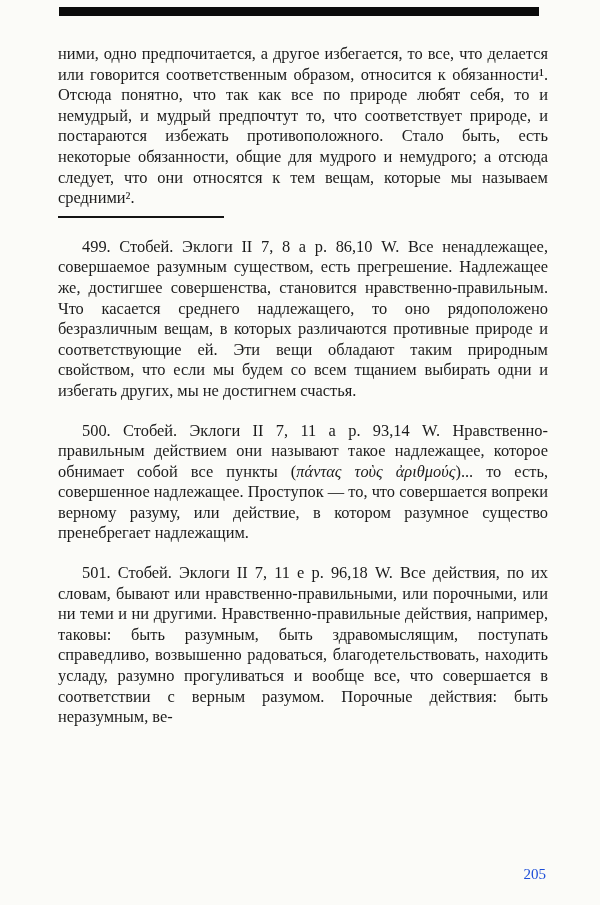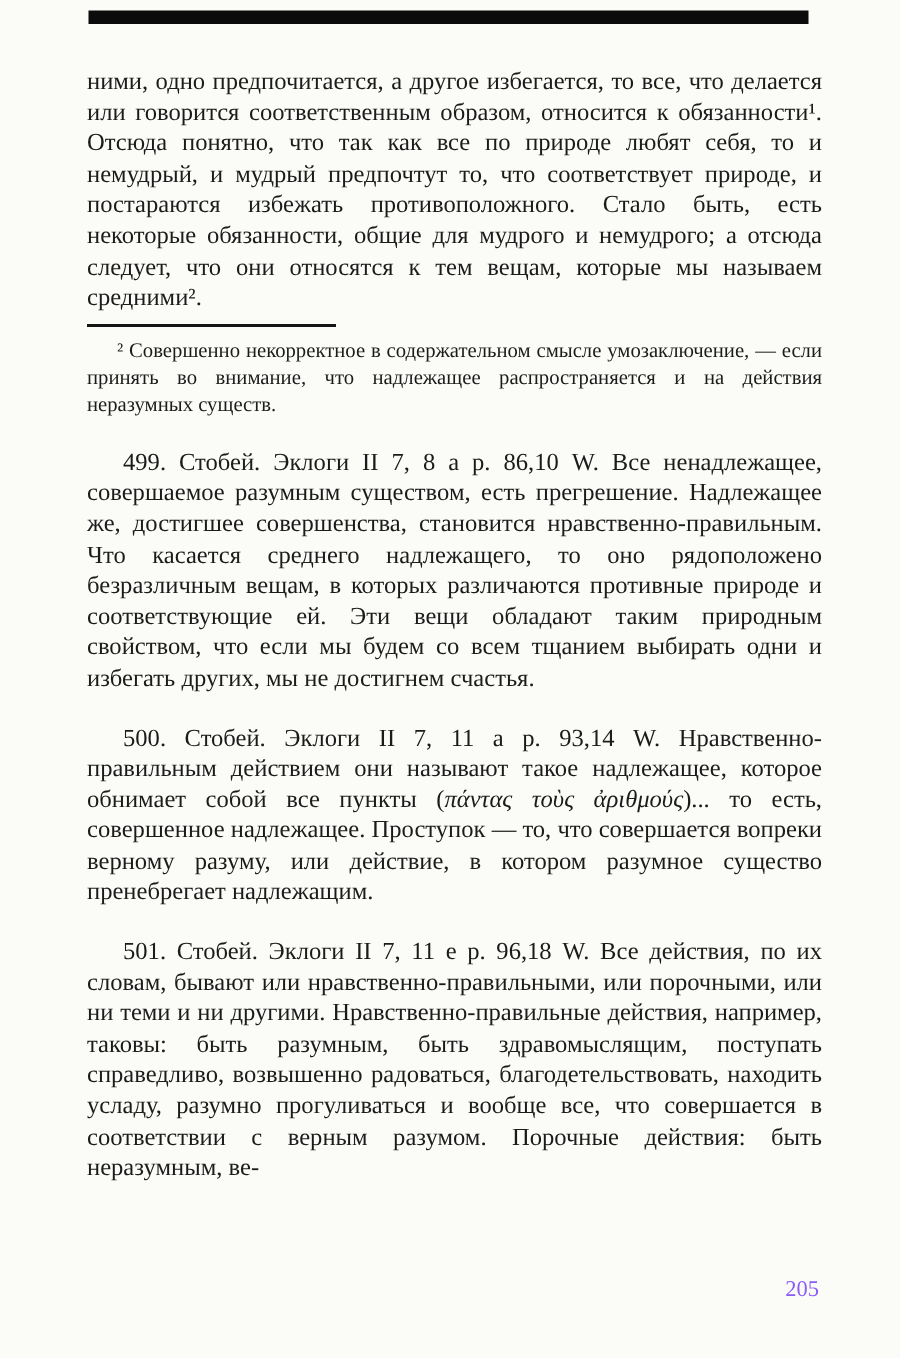--- a/index.html
+++ b/index.html
@@ -49,40 +49,39 @@
   .greek { font-style: italic; font-family: Liberation Serif, serif; }
   .section-heading {
     font-size: 16px;
     font-weight: bold;
     line-height: 20px;
     margin: 21px 0 0 0;
     text-align: left;
   }
   .page-number {
     position: absolute;
-    right: 54px; bottom: 36px;
+    right: 54px; bottom: 22px;
     font-size: 15px;
-    color: #8b5cf6;
+    color: #1d4ed8;
   }
 </style>
 </head>
 <body>
 
 <div class="page">
 
   <div class="scan-bar"></div>
 
   <div class="content">
 
     <p class="body intro">ними, одно предпочитается, а другое избегается, то все, что делается или говорится соответственным образом, относится к обязанности¹. Отсюда понятно, что так как все по природе любят себя, то и немудрый, и мудрый предпочтут то, что соответствует природе, и постараются избежать противоположного. Стало быть, есть некоторые обязанности, общие для мудрого и немудрого; а отсюда следует, что они относятся к тем вещам, которые мы называем средними².</p>
 
     <div class="fn-rule"></div>
 
     <div class="footnotes">
-      <p class="footnote">² Совершенно некорректное в содержательном смысле умозаключение, — если принять во внимание, что надлежащее распространяется и на действия неразумных существ.</p>
     </div>
 
     <p class="body fragment"><b class="cite">499. Стобей. Эклоги II 7, 8 а р. 86,10 W.</b> <span>Все ненадлежащее, совершаемое разумным существом, есть прегрешение. Надлежащее же, достигшее совершенства, становится нравственно-правильным. Что касается среднего надлежащего, то оно рядоположено безразличным вещам, в которых различаются противные природе и соответствующие ей. Эти вещи обладают таким природным свойством, что если мы будем со всем тщанием выбирать одни и избегать других, мы не достигнем счастья.</span></p>
 
 
     <p class="body fragment"><b class="cite">500. Стобей. Эклоги II 7, 11 а р. 93,14 W.</b> <span><span>Нравственно-правильным действием они называют такое надлежащее, которое обнимает собой все пункты (</span><i class="greek">πάντας τοὺς ἀριθμούς</i><span>)... то есть, совершенное надлежащее. Проступок — то, что совершается вопреки верному разуму, или действие, в котором разумное существо пренебрегает надлежащим.</span></span></p>
 
     <p class="body fragment"><b class="cite">501. Стобей. Эклоги II 7, 11 е р. 96,18 W.</b> <span>Все действия, по их словам, бывают или нравственно-правильными, или порочными, или ни теми и ни другими. Нравственно-правильные действия, например, таковы: быть разумным, быть здравомыслящим, поступать справедливо, возвышенно радоваться, благодетельствовать, находить усладу, разумно прогуливаться и вообще все, что совершается в соответствии с верным разумом. Порочные действия: быть неразумным, ве-</span></p>
 
   </div>

